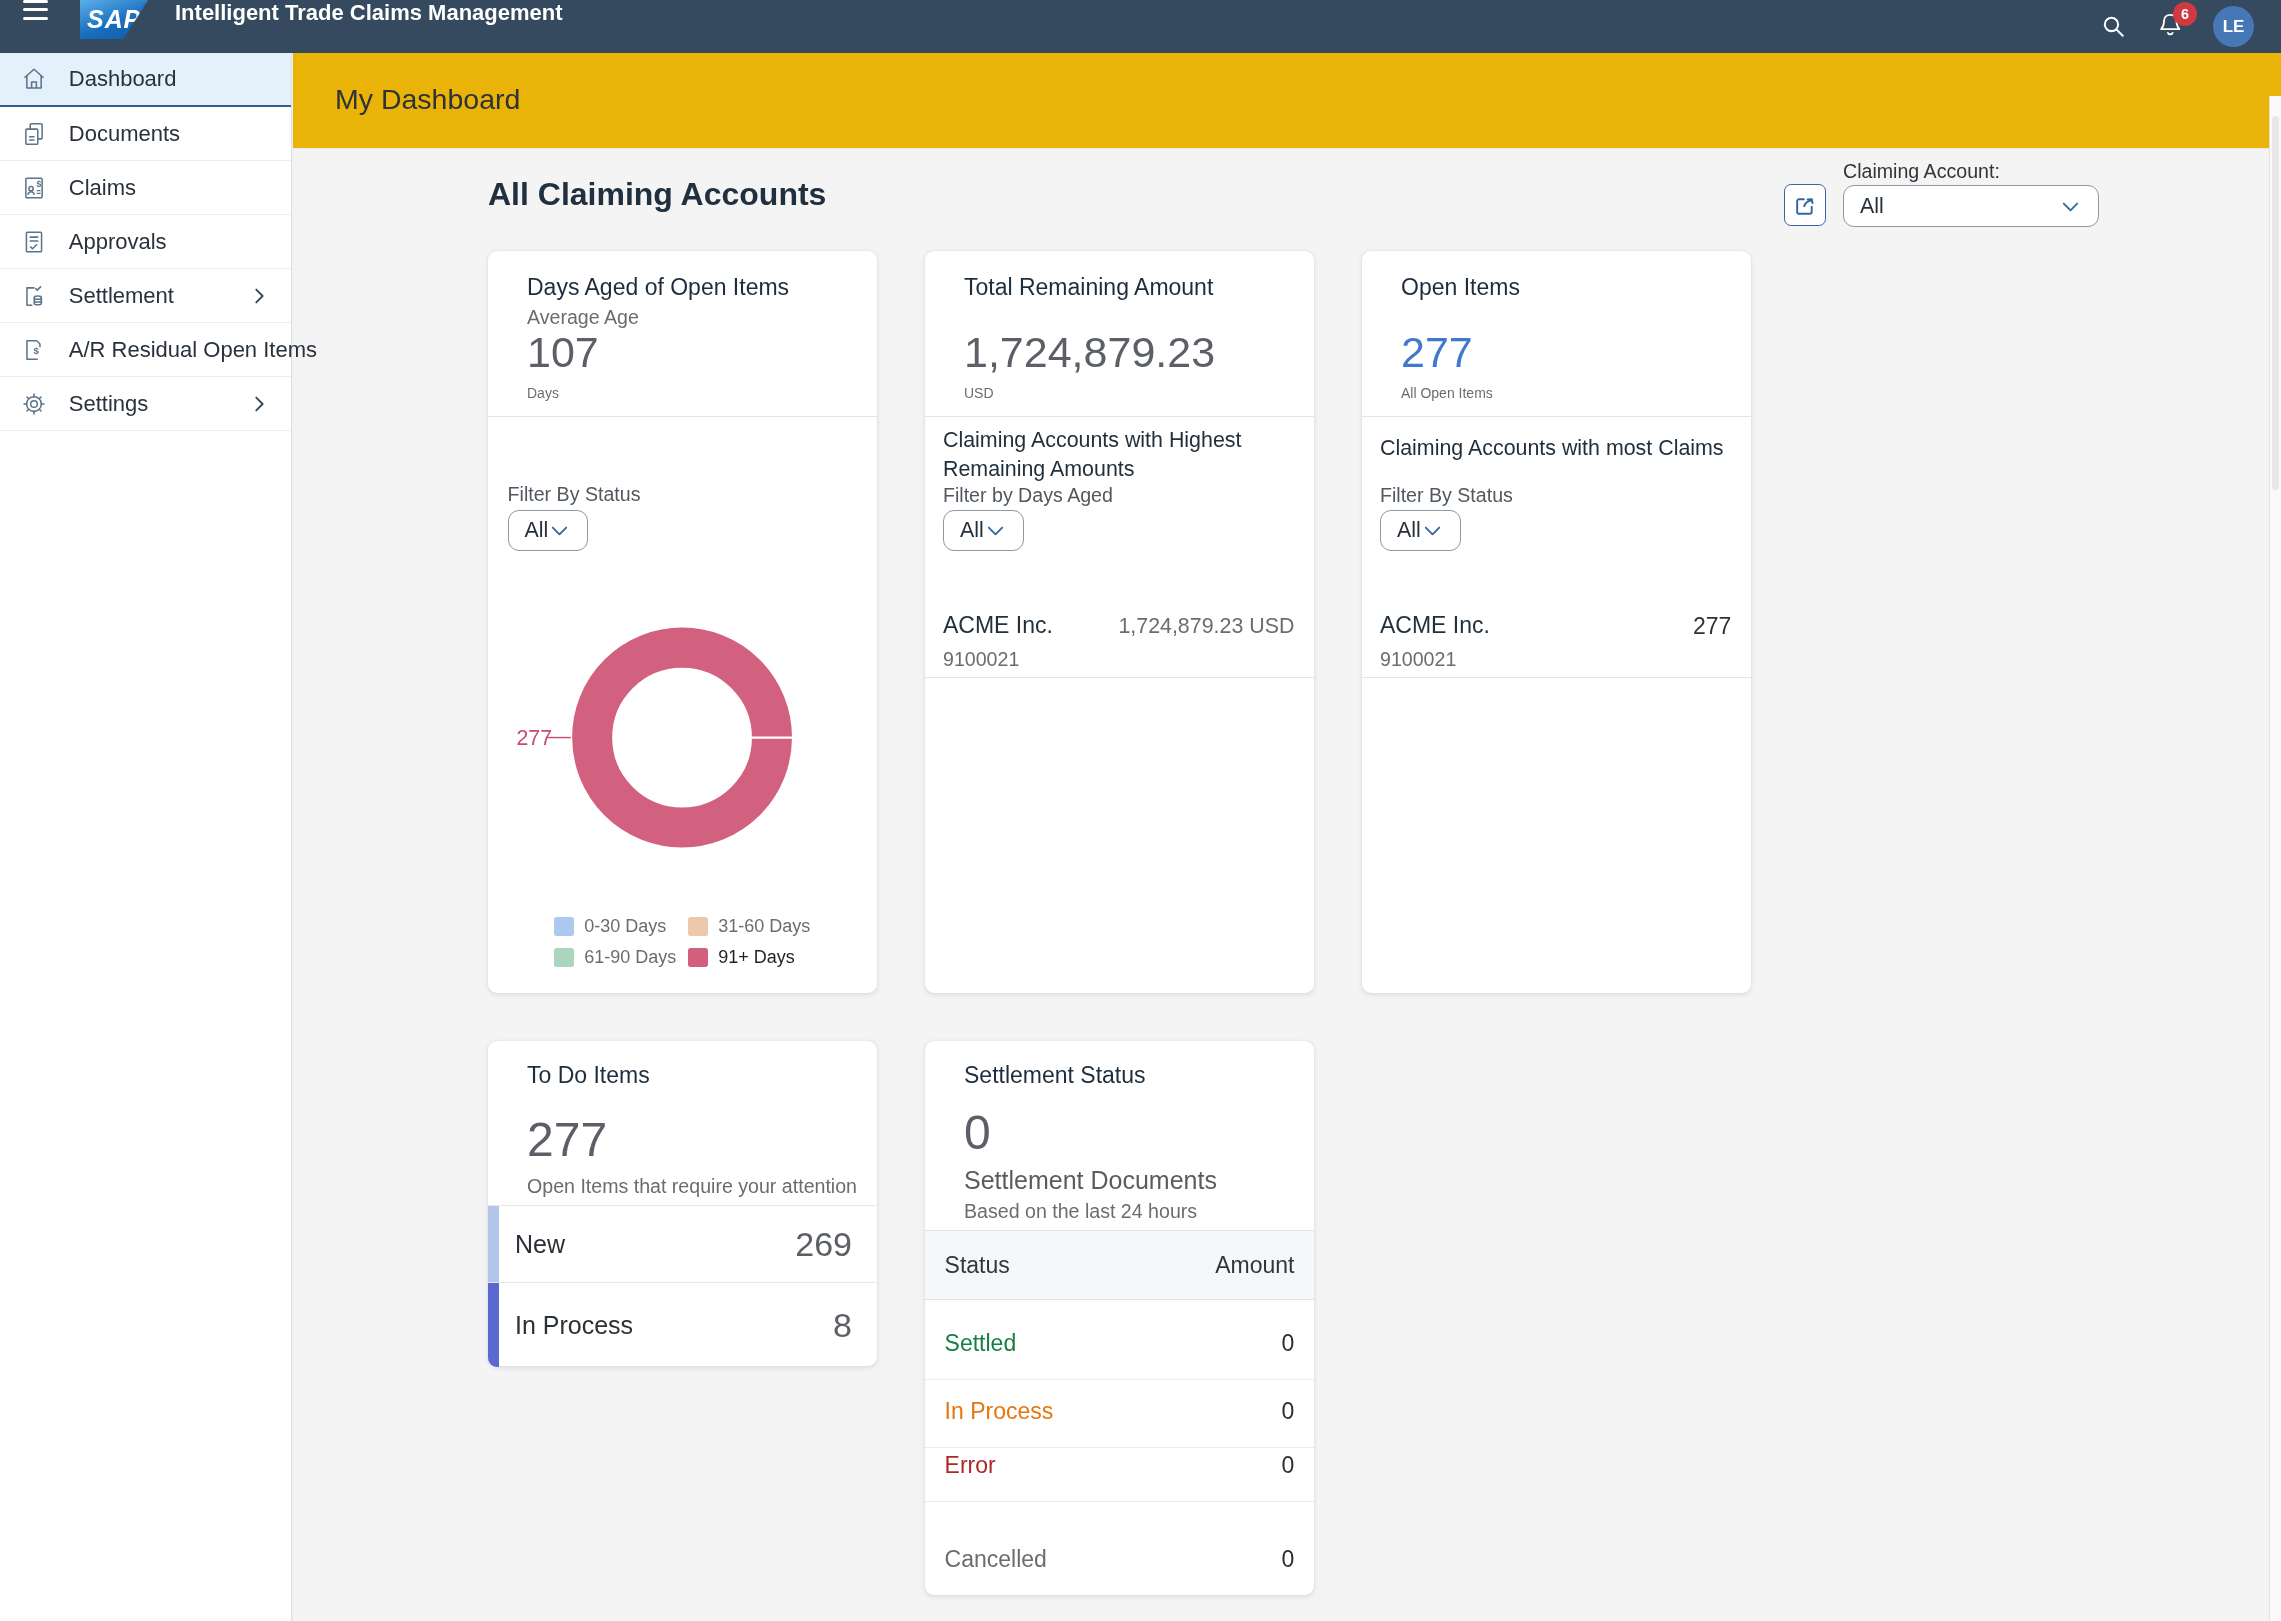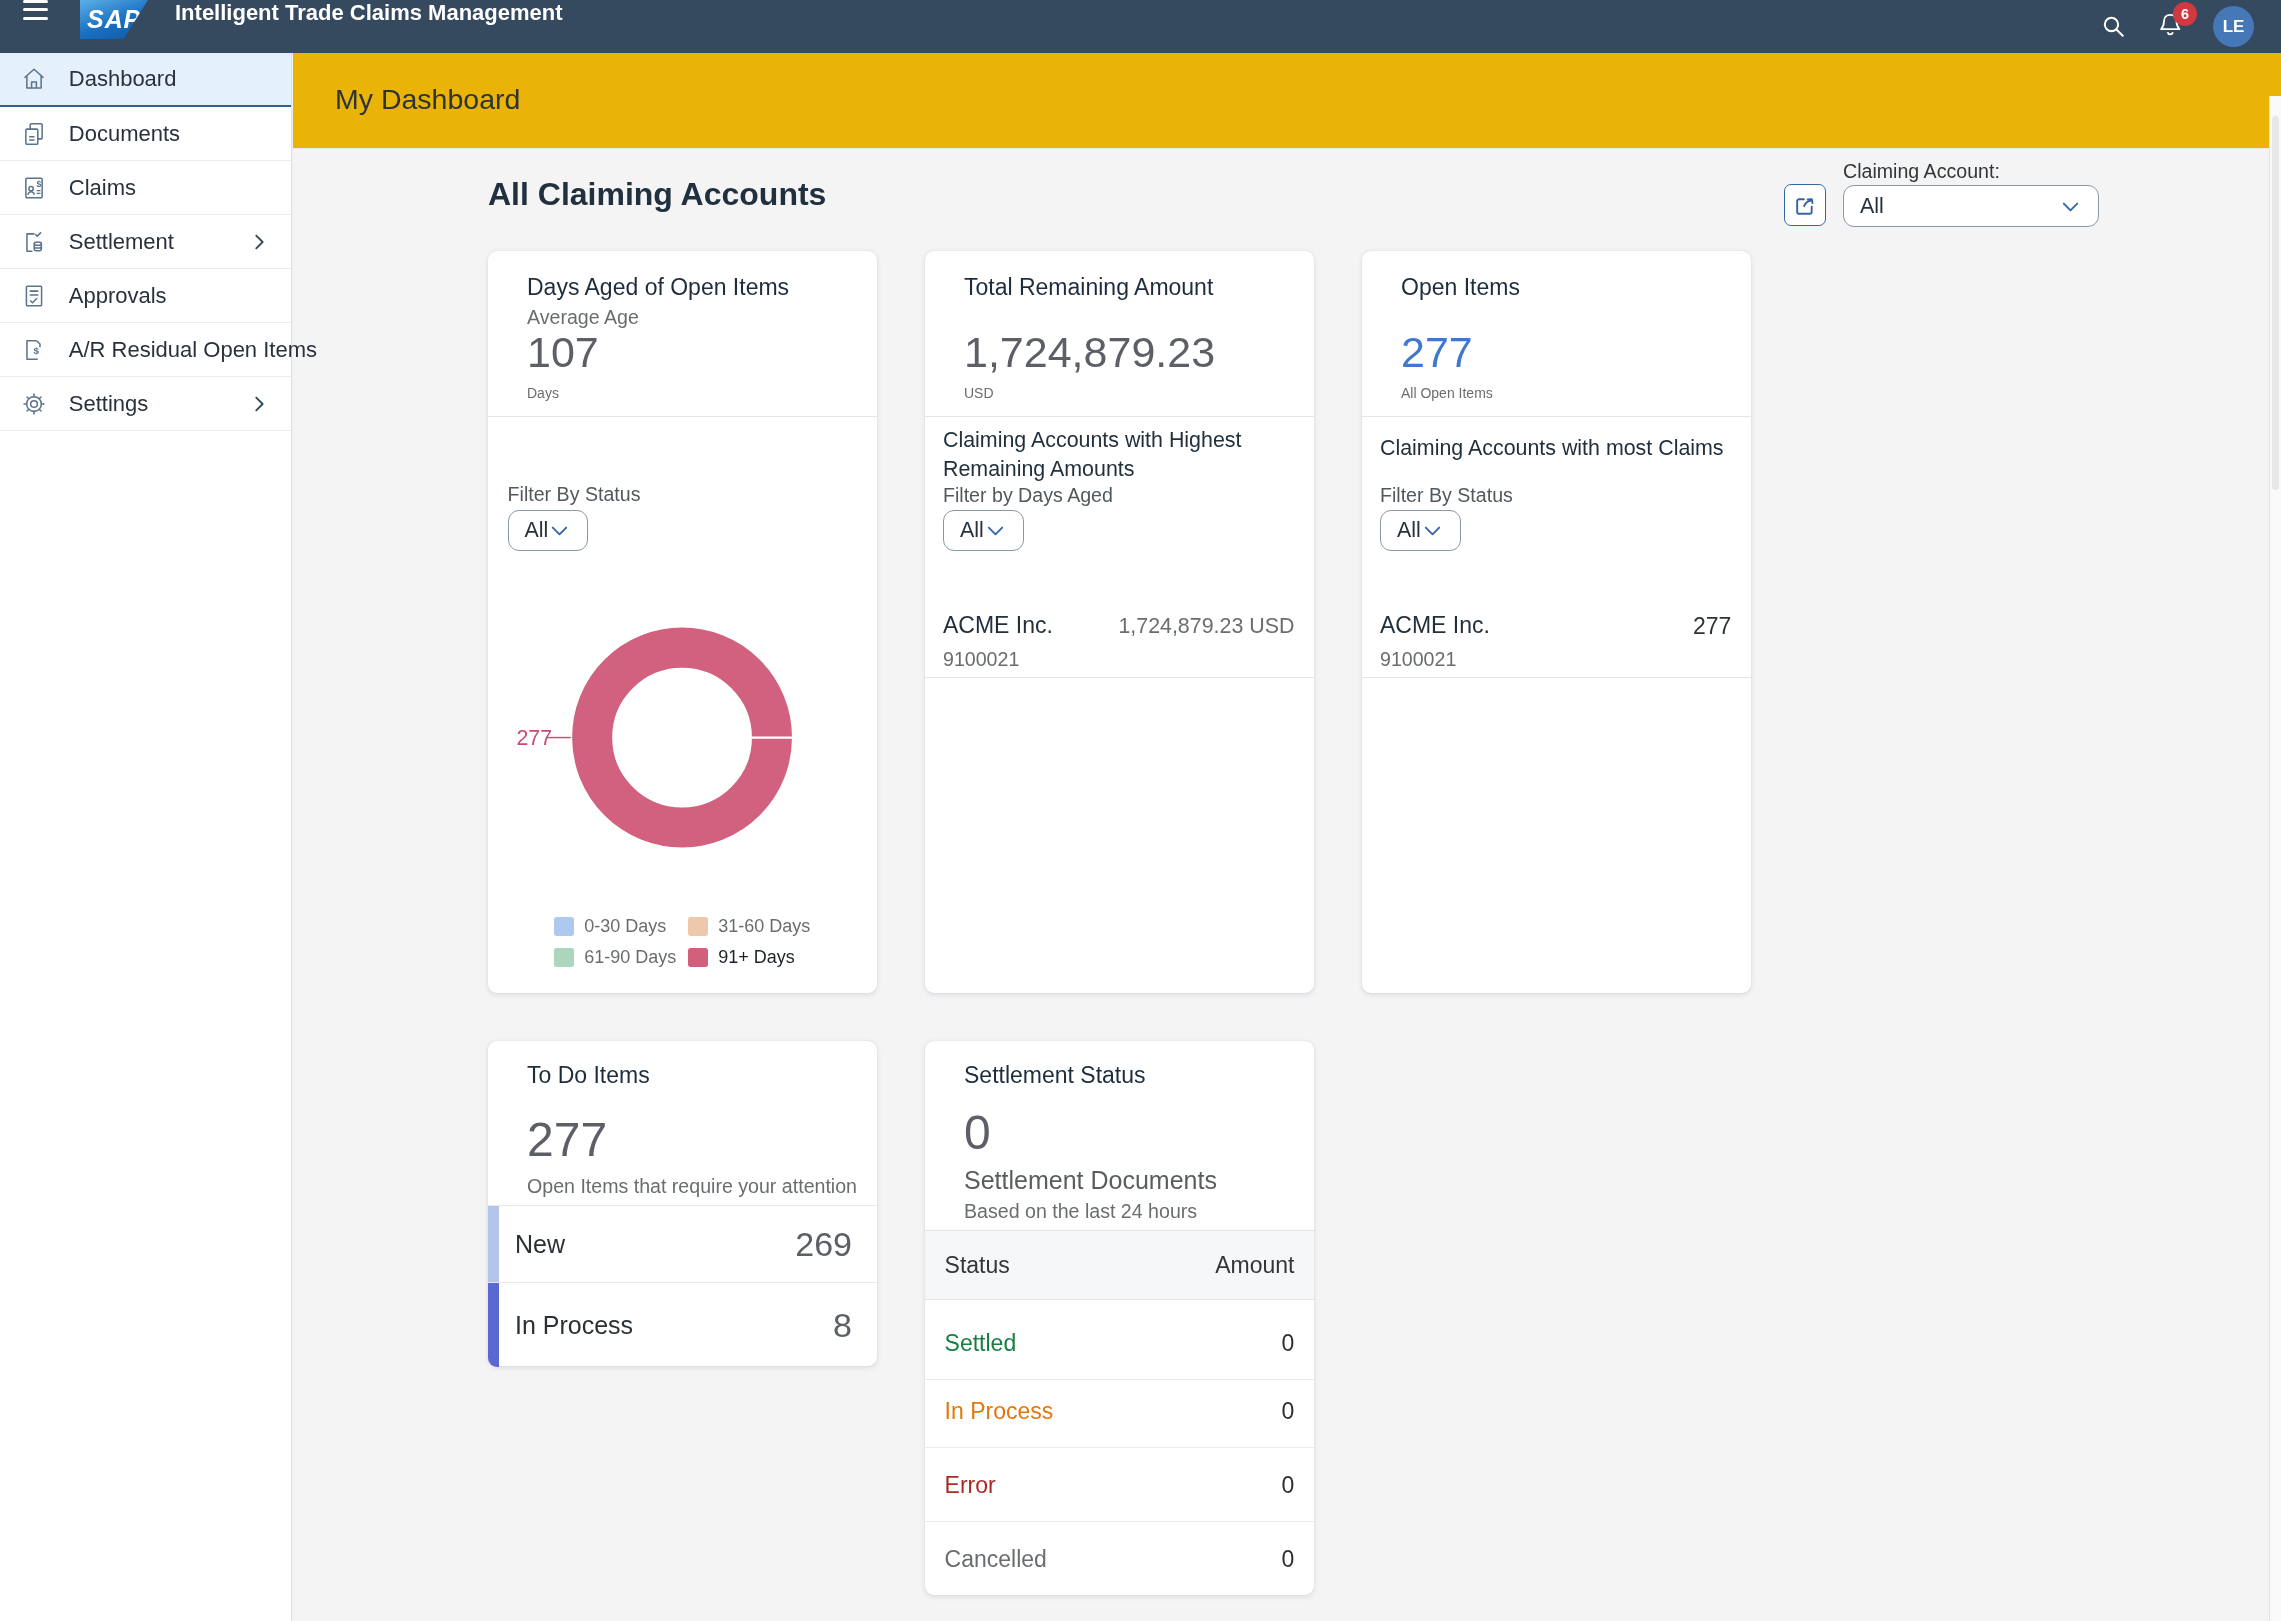--- a/index.html
+++ b/index.html
@@ -100,21 +100,21 @@
   .todo-value { right:25px; top:50%; transform:translateY(-50%); font-size:34px; color:#5c6066; }
 
   
   #card-settle .kpi { top:68px; font-size:48px; }
   #card-settle .st-subtitle { left:39px; top:125px; font-size:25px; color:#595d62; }
   #card-settle .st-caption { left:39px; top:159px; font-size:19.6px; color:#6a6d70; }
   .st-thead { left:0; right:0; top:189px; height:70px; background:#f6f7f8; border-top:0.9px solid #e3e3e3; border-bottom:0.9px solid #e3e3e3; }
   .st-col { top:50%; transform:translateY(-50%); font-size:23px; color:#32363a; }
   .st-col-status { left:19.6px; } .st-col-amount { right:19.6px; }
   .st-row { left:0; right:0; height:74px; border-bottom:0.9px solid #eaeaea; cursor:pointer; }
-  .st-row-0 { top:265px;padding-left:28px; } .st-row-1 { top:333px; } .st-row-2 { top:407px;padding-left:28px; } .st-row-3 { top:481px; border-bottom:none; }
+  .st-row-0 { top:265px;padding-left:28px; } .st-row-1 { top:333px; } .st-row-2 { top:387px;padding-left:28px; } .st-row-3 { top:481px; border-bottom:none; }
   .st-label { left:19.6px; top:50%; transform:translateY(-50%); font-size:23px; }
   .st-value { right:19.6px; top:50%; transform:translateY(-50%); font-size:23px; color:#2b2e31; }
 </style>
 </head>
 <body>
 
 <div id="page">
 
   <div class="topbar">
     <div class="hamburger">
@@ -164,37 +164,37 @@
         <rect x="4.5" y="3" width="15" height="18" rx="1"></rect>
         <circle cx="9.3" cy="12.6" r="2"></circle>
           <path d="M6.3 18.2c.5-1.9 1.6-2.8 3-2.8s2.5.9 3 2.8"></path>
         <text x="14.2" y="11.5" font-size="8" fill="currentColor" stroke="none" font-weight="bold">$</text>
         <path d="M14.5 14.5h3.5M14.5 17h3.5" stroke-width="1.1"></path>
       </svg>
       <span class="nav-label">Claims</span>
     </div>
     <div class="nav-item">
       <svg class="nav-icon" viewBox="0 0 24 24" fill="none" stroke="currentColor" stroke-width="1.4" stroke-linejoin="round">
+        <rect x="5" y="3" width="14" height="18" rx="1"></rect>
+          <path d="M8 7.5h8M8 11h8"></path>
+          <path d="M8.5 16.2l2.1 2.1 4.2-4.2"></path>
+      </svg>
+      <span class="nav-label">Approvals</span>
+    </div>
+    <div class="nav-item">
+      <svg class="nav-icon" viewBox="0 0 24 24" fill="none" stroke="currentColor" stroke-width="1.4" stroke-linejoin="round">
         <path d="M12.5 4.5H5.5v16h5"></path>
           <path d="M13.2 4.8l1.8 1.8 3.5-3.5"></path>
         <ellipse cx="15.5" cy="13.6" rx="3.3" ry="1.5"></ellipse>
         <path d="M12.2 13.6v5c0 .8 1.5 1.5 3.3 1.5s3.3-.7 3.3-1.5v-5M12.2 16.1c0 .8 1.5 1.5 3.3 1.5s3.3-.7 3.3-1.5"></path>
       </svg>
       <span class="nav-label">Settlement</span>
       <svg class="nav-chev" viewBox="0 0 24 24" fill="none" stroke="currentColor" stroke-width="2" stroke-linecap="round" stroke-linejoin="round">
           <path d="M9 5l7 7-7 7"></path>
         </svg>
-    </div>
-    <div class="nav-item">
-      <svg class="nav-icon" viewBox="0 0 24 24" fill="none" stroke="currentColor" stroke-width="1.4" stroke-linejoin="round">
-        <rect x="5" y="3" width="14" height="18" rx="1"></rect>
-          <path d="M8 7.5h8M8 11h8"></path>
-          <path d="M8.5 16.2l2.1 2.1 4.2-4.2"></path>
-      </svg>
-      <span class="nav-label">Approvals</span>
     </div>
     <div class="nav-item">
       <svg class="nav-icon" viewBox="0 0 24 24" fill="none" stroke="currentColor" stroke-width="1.4" stroke-linejoin="round">
         <path d="M14.5 3.5H5.5v17h10"></path>
           <path d="M14.5 3.5l3 3v3"></path>
         <text x="11.5" y="15.5" font-size="9" fill="currentColor" stroke="none" font-weight="bold">$</text>
       </svg>
       <span class="nav-label">A/R Residual Open Items</span>
       <svg class="nav-chev" viewBox="0 0 24 24" fill="none" stroke="currentColor" stroke-width="2" stroke-linecap="round" stroke-linejoin="round">
           <path d="M9 5l7 7-7 7"></path>

